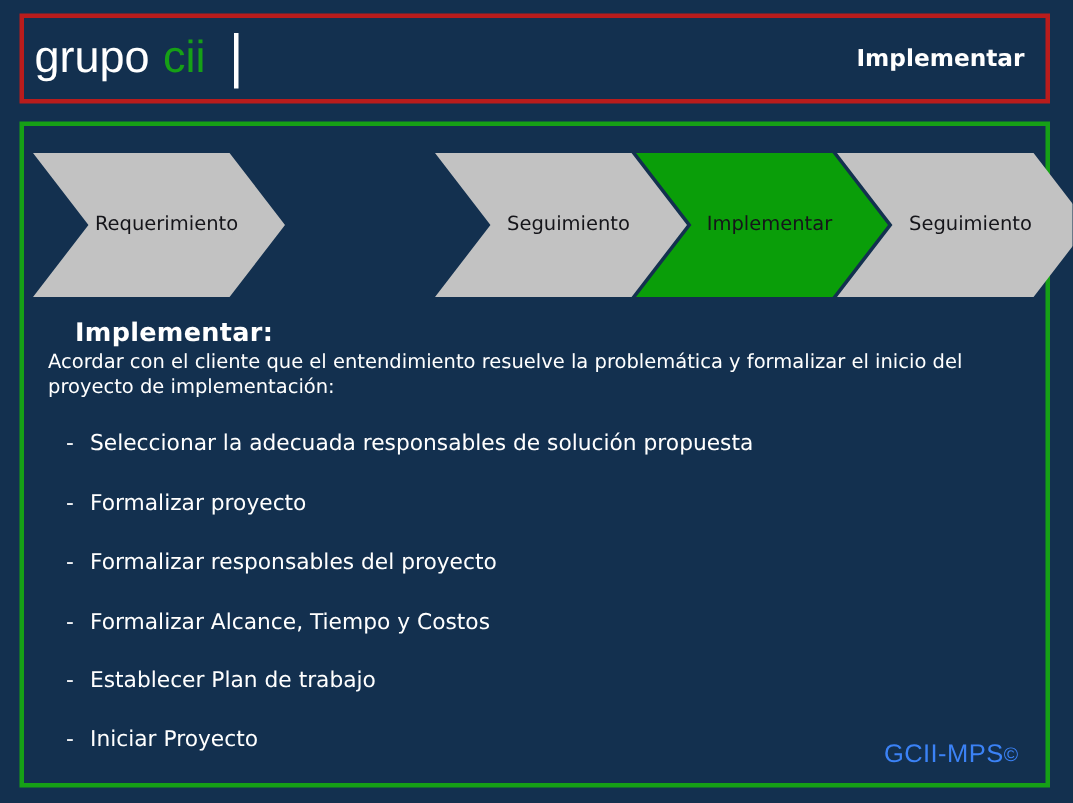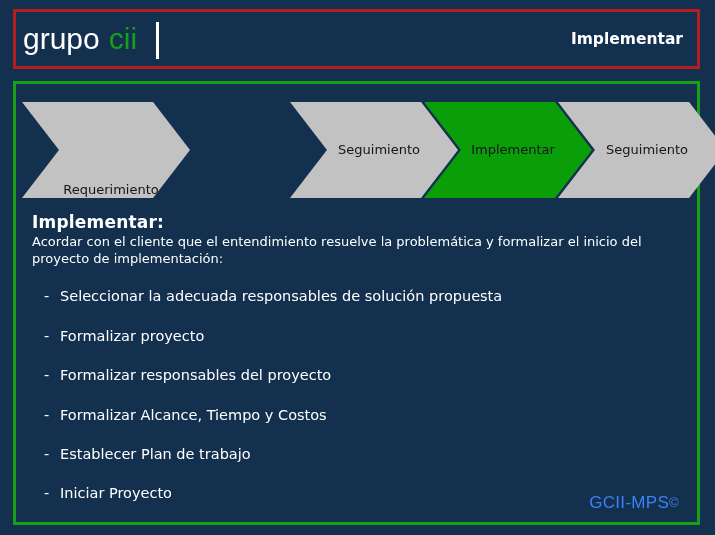--- a/index.html
+++ b/index.html
@@ -117,21 +117,21 @@
     position: absolute;
     left: 16px;
     top: 128px;
     right: 10px;
   }
   .content-heading {
     font-family: "DejaVu Sans", sans-serif;
     font-size: 17px;
     font-weight: bold;
     color: #ffffff;
-    margin: 0 0 2px 0;
+    margin: 0 0 2px 18px;
     letter-spacing: 0.2px;
   }
   .content-intro {
     font-family: "DejaVu Sans", sans-serif;
     font-size: 13px;
     color: #ffffff;
     line-height: 1.28;
     margin: 0;
     max-width: 660px;
   }
@@ -179,21 +179,21 @@
     <span class="logo-text">grupo</span>
     <span class="logo-accent">cii</span>
     <span class="logo-bar"></span>
   </div>
   <div class="header-title">Implementar</div>
 </div>
 
 <div class="body-panel">
 
   <div class="process-row">
-    <div class="chevron first" style="left:0px; width:168px;align-items:flex-end;">
+    <div class="chevron first" style="left:0px; width:168px;">
       <span class="chevron-label">Requerimiento</span>
     </div>
     <div class="chevron" style="left:268px; width:168px;">
       <span class="chevron-label">Seguimiento</span>
     </div>
     <div class="chevron active" style="left:402px; width:168px;">
       <span class="chevron-label">Implementar</span>
     </div>
     <div class="chevron" style="left:536px; width:168px;">
       <span class="chevron-label">Seguimiento</span>

